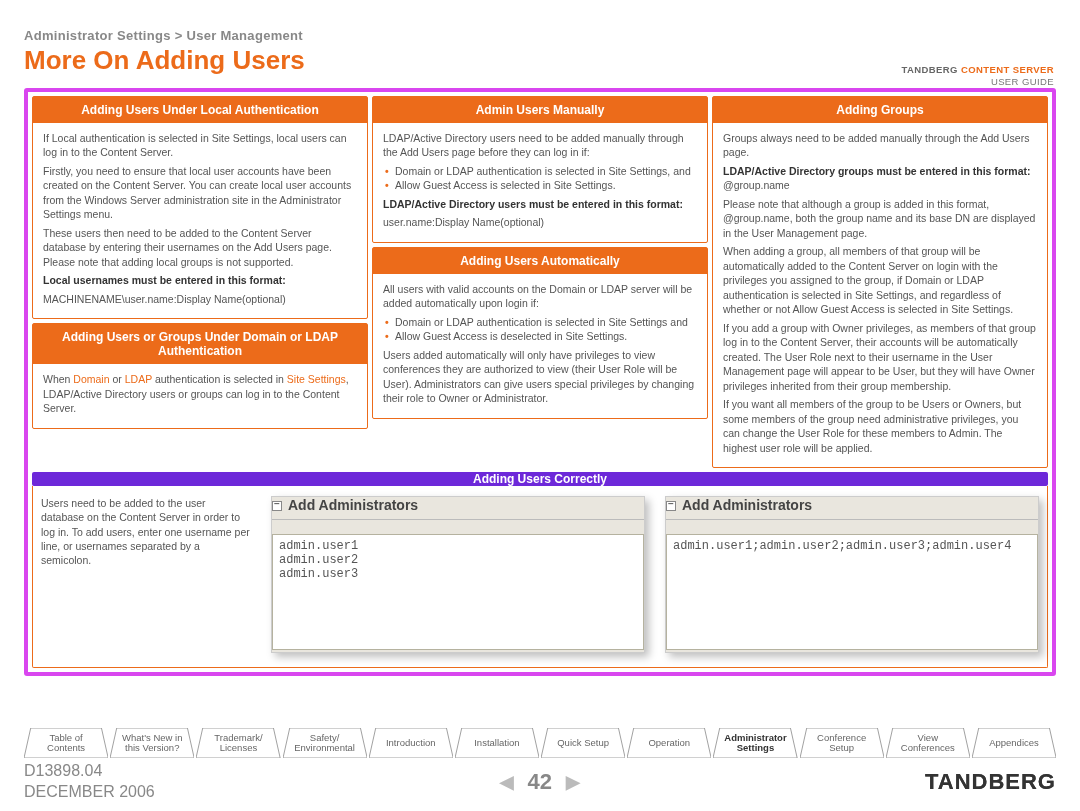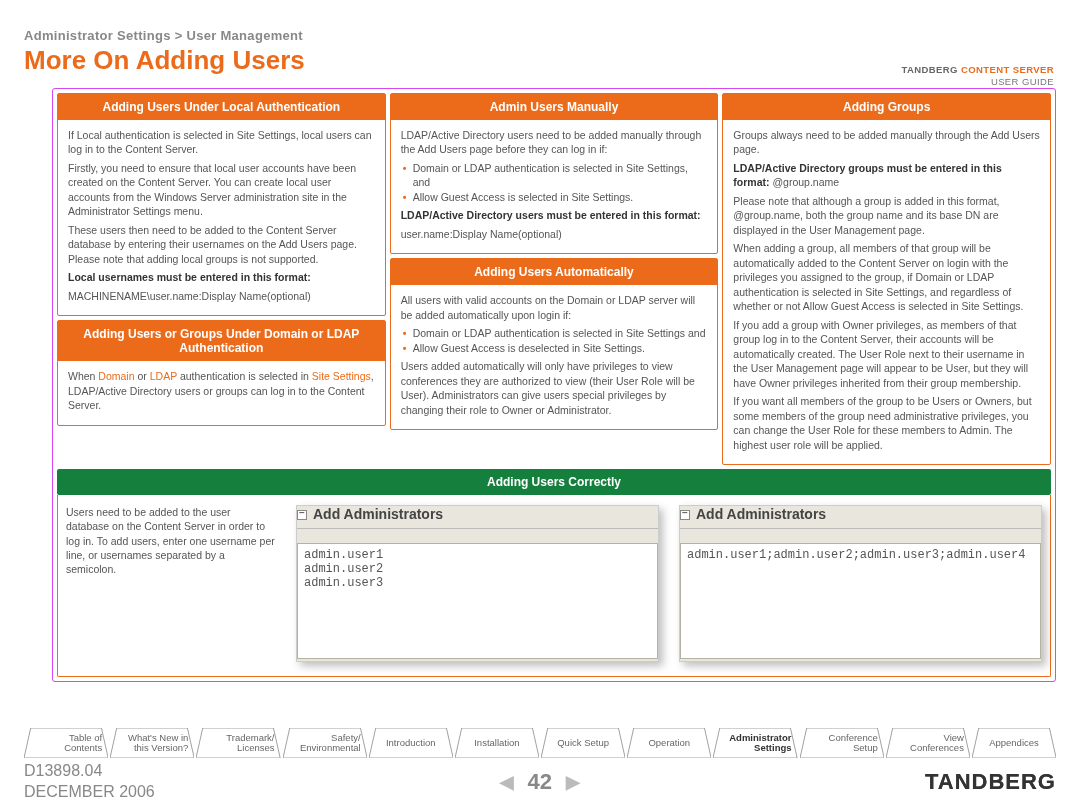--- a/index.html
+++ b/index.html
@@ -24,45 +24,44 @@
     color: #ec6b1a; font-size: 26px; font-weight: bold; margin-top: 2px;
   }
   .prodline {
     position: absolute; right: 26px; top: 64px; text-align: right;
     font-size: 9.5px; color: #777; letter-spacing: .4px; line-height: 1.3;
   }
   .prodline .o { color: #ec6b1a; font-weight: bold; }
   .prodline strong { color: #666; }
 
   .outer {
-    border: 1px solid #d946ef; border-radius: 3px;
+    border: 4px solid #d946ef; border-radius: 3px;
     margin-top: 12px;
     padding: 4px;
-    margin-left: 28px;
   }
   .grid {
     display: flex; gap: 4px;
   }
   .col { flex: 1; display: flex; flex-direction: column; gap: 4px; }
 
   .mod { border: 1px solid #ec6b1a; border-radius: 2px; background: #fff; }
   .mod .hdr {
     background: #ec6b1a; color: #fff; font-weight: bold;
     font-size: 12px; text-align: center; padding: 6px 4px;
   }
   .mod .bdy { padding: 8px 10px; font-size: 10.5px; color: #555; line-height: 1.38; }
   .bdy p { margin-bottom: 4px; }
   .bdy ul { list-style: none; padding-left: 12px; margin: 2px 0 4px 0; }
   .bdy ul li::before { content: "•"; color: #ec6b1a; font-weight: bold; display: inline-block; width: 10px; margin-left:-10px;}
   .bdy strong, .bold { color: #333; font-weight: bold; }
   .lnk { color: #ec6b1a; }
 
   .fullbar {
-    background: #15803d; color: #fff; font-weight: bold;
-    font-size: 12px; text-align: center; padding: 6px 4px;
+    background: #6d28d9; color: #fff; font-weight: bold;
+    font-size: 12px; text-align: center; padding: 0 4px;
     margin-top: 4px; border-radius: 2px;
   }
   .examples {
     display: flex; gap: 20px; padding: 10px 8px 14px 8px;
     border: 1px solid #ec6b1a; border-top: none; border-radius: 0 0 2px 2px;
   }
   .examples .note { width: 210px; font-size: 10.5px; line-height: 1.35; flex-shrink:0; }
   .shot {
     flex: 1; background: #e9e6de; border: 1px solid #ccc;
     box-shadow: 4px 4px 8px rgba(0,0,0,.25);
@@ -84,21 +83,21 @@
   }
 
   
   .tabs {
     position: absolute; left: 24px; right: 24px; top: 728px;
     display: flex; gap: 2px; align-items:flex-start;
   }
   .tab {
     flex: 1; position: relative; height: 30px;
     display: flex; align-items:center; justify-content:center;
-    font-size: 9.5px; text-align:right; color:#666; line-height:1.1;
+    font-size: 9.5px; text-align:center; color:#666; line-height:1.1;
     padding: 0 6px;
   }
   .tab svg { position:absolute; inset:0; width:100%; height:100%; }
   .tab span { position: relative; z-index: 1; }
   .tab.active span { font-weight: bold; color:#333;}
 
   .footer {
     position: absolute; left:24px; right:24px; bottom: 8px;
     display: flex; justify-content: space-between; align-items: center;
   }

